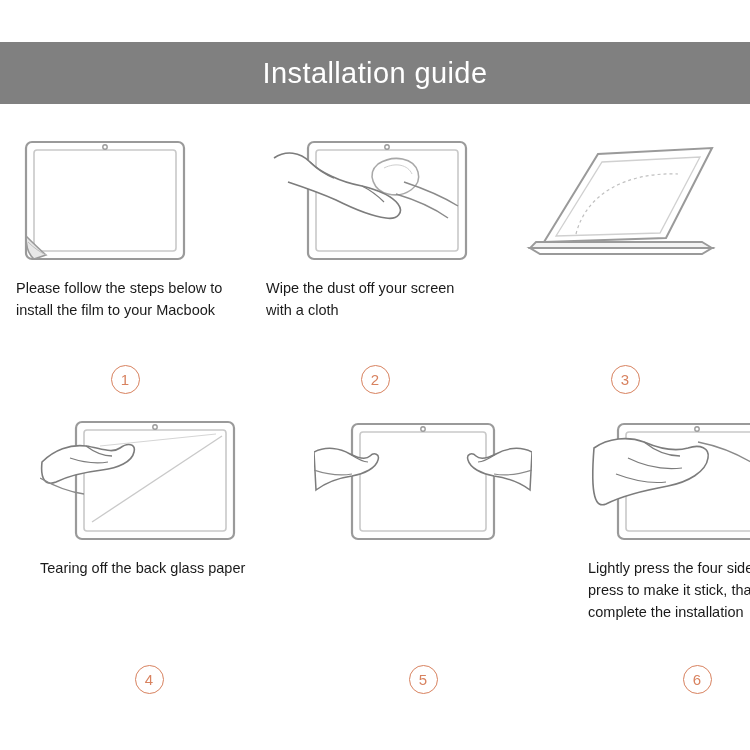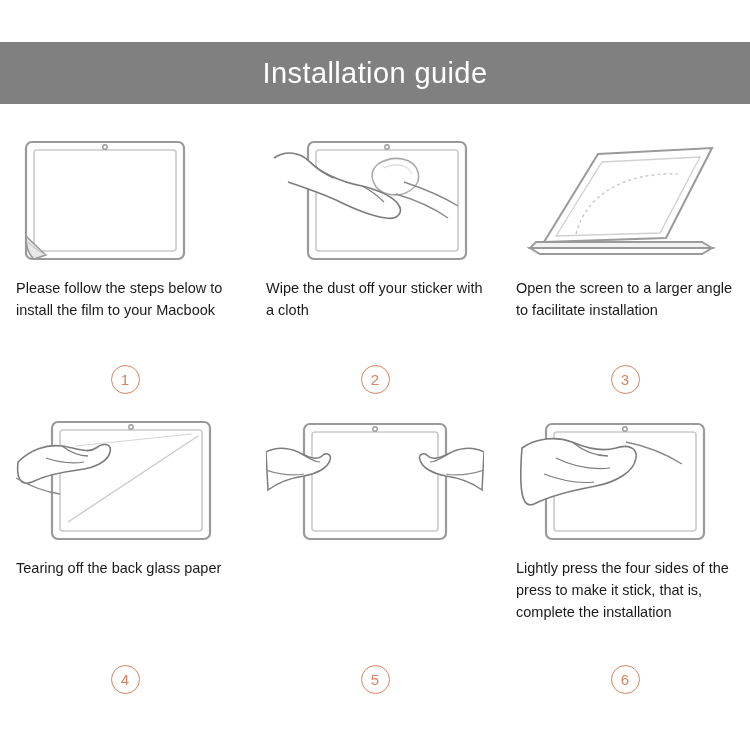--- a/index.html
+++ b/index.html
@@ -48,21 +48,21 @@
   }
   .cell {
     width: 250px;
     box-sizing: border-box;
     padding: 0 16px;
     display: flex;
     flex-direction: column;
     align-items: center;
   }
   .row1 .cell { height: 280px; }
-  .row2 .cell { height: 300px; }
+  .row2 .cell { height: 300px; margin-left: 24px; }
 
   .art {
     width: 218px;
     height: 125px;
     position: relative;
     margin-top: 18px;
   }
   .caption {
     width: 100%;
     margin-top: 14px;
@@ -136,40 +136,39 @@
 
             <path d="M8 20 C 20 12, 34 14, 44 24 C 54 34, 74 44, 96 48 C 112 52, 126 58, 132 66
                      C 138 74, 132 82, 120 80 C 104 78, 86 70, 70 62 C 52 54, 34 48, 22 44" fill="#ffffff" stroke="#7c7c7c" stroke-width="1.6"></path>
             <path d="M44 24 C 50 30, 58 36, 68 40" fill="none" stroke="#7c7c7c" stroke-width="1.4"></path>
             <path d="M96 48 C 104 52, 112 58, 118 64" fill="none" stroke="#7c7c7c" stroke-width="1.2"></path>
 
             <path d="M138 44 C 156 50, 176 58, 192 68" fill="none" stroke="#8a8a8a" stroke-width="1.4"></path>
             <path d="M130 56 C 150 62, 168 70, 182 80" fill="none" stroke="#8a8a8a" stroke-width="1.4"></path>
           </svg>
         </div>
-        <div class="caption">Wipe the dust off your sticker with a cloth</div>
+        <div class="caption">Wipe the dust off your screen with a cloth</div>
         <div class="num-wrap">
           <div class="circle-num">2</div>
         </div>
       </div>
 
       <div class="cell">
         <div class="art">
           <svg width="218" height="125" viewBox="0 0 218 125">
 
             <path d="M14 110 L 196 110 L 186 116 L 24 116 Z" fill="#ffffff" stroke="#9a9a9a" stroke-width="2"></path>
             <path d="M20 104 L 186 104 L 196 110 L 14 110 Z" fill="#f3f3f3" stroke="#9a9a9a" stroke-width="1.8"></path>
 
             <path d="M28 104 L 82 16 L 196 10 L 150 100 Z" fill="#ffffff" stroke="#9a9a9a" stroke-width="2"></path>
             <path d="M40 98 L 86 24 L 184 19 L 144 95 Z" fill="none" stroke="#d0d0d0" stroke-width="1.3"></path>
 
             <path d="M60 96 C 70 56, 110 34, 162 36" fill="none" stroke="#c0c0c0" stroke-width="1.2" stroke-dasharray="3 3"></path>
           </svg>
         </div>
-        <div class="caption">Open the screen to a larger angle to facilitate installation</div>
         <div class="num-wrap">
           <div class="circle-num">3</div>
         </div>
       </div>
     </div>
 
     <div class="row2" style="display:flex;width:750px;">
 
       <div class="cell">
         <div class="art">

